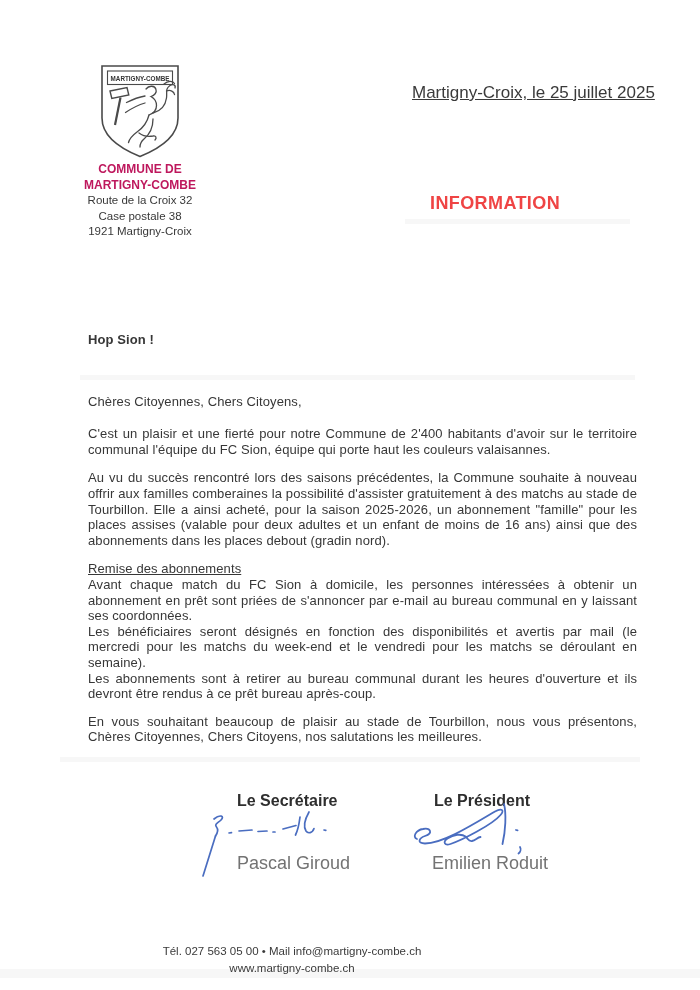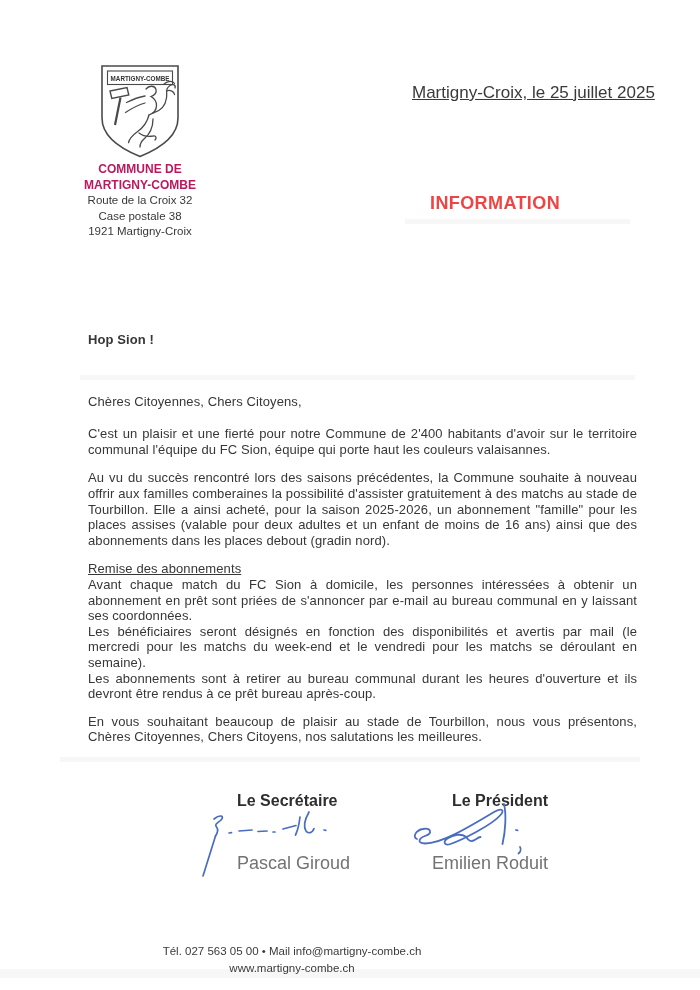--- a/index.html
+++ b/index.html
@@ -111,21 +111,21 @@
     <p class="p1">C'est un plaisir et une fierté pour notre Commune de 2'400 habitants d'avoir sur le territoire communal l'équipe du FC Sion, équipe qui porte haut les couleurs valaisannes.</p>
     <p class="p2">Au vu du succès rencontré lors des saisons précédentes, la Commune souhaite à nouveau offrir aux familles comberaines la possibilité d'assister gratuitement à des matchs au stade de Tourbillon. Elle a ainsi acheté, pour la saison 2025-2026, un abonnement "famille" pour les places assises (valable pour deux adultes et un enfant de moins de 16 ans) ainsi que des abonnements dans les places debout (gradin nord).</p>
     <p class="section-heading">Remise des abonnements</p>
     <p>Avant chaque match du FC Sion à domicile, les personnes intéressées à obtenir un abonnement en prêt sont priées de s'annoncer par e-mail au bureau communal en y laissant ses coordonnées.</p>
     <p>Les bénéficiaires seront désignés en fonction des disponibilités et avertis par mail (le mercredi pour les matchs du week-end et le vendredi pour les matchs se déroulant en semaine).</p>
     <p class="p5">Les abonnements sont à retirer au bureau communal durant les heures d'ouverture et ils devront être rendus à ce prêt bureau après-coup.</p>
     <p>En vous souhaitant beaucoup de plaisir au stade de Tourbillon, nous vous présentons, Chères Citoyennes, Chers Citoyens, nos salutations les meilleures.</p>
   </div>
 
   <div class="sig-role" style="left:237px;top:792px;">Le Secrétaire</div>
-  <div class="sig-role" style="left:452px;top:792px;">Le Président</div>
+  <div class="sig-role" style="left:434px;top:792px;">Le Président</div>
 
   <div class="sig-svg" style="left:196px;top:806px;width:150px;height:78px;">
     <svg viewBox="0 0 150 78" fill="none" stroke="#4a6dc0" stroke-width="1.7" stroke-linecap="round">
       <path d="M18,13 c6,-5 11,-3 7,1 c-3,3 -7,4 -4.5,7 c2,2.5 1,6 -1,9"></path>
       <path d="M19.5,30 L7,70"></path>
       <path d="M33,27 l2.5,-0.3"></path>
       <path d="M43,25 l13,-1"></path>
       <path d="M62,25.5 l9,-0.5"></path>
       <path d="M77,26 l2,0"></path>
       <path d="M87,23 l13,-3.5"></path>

